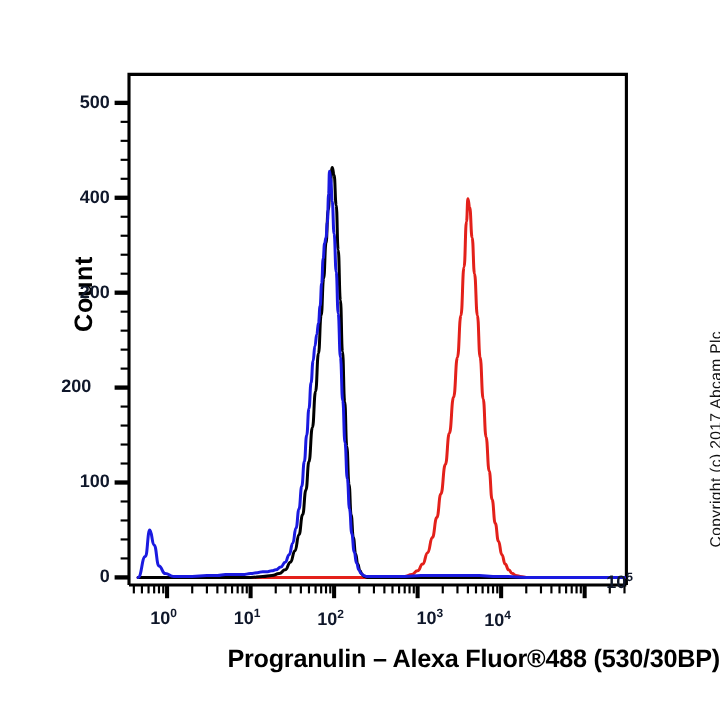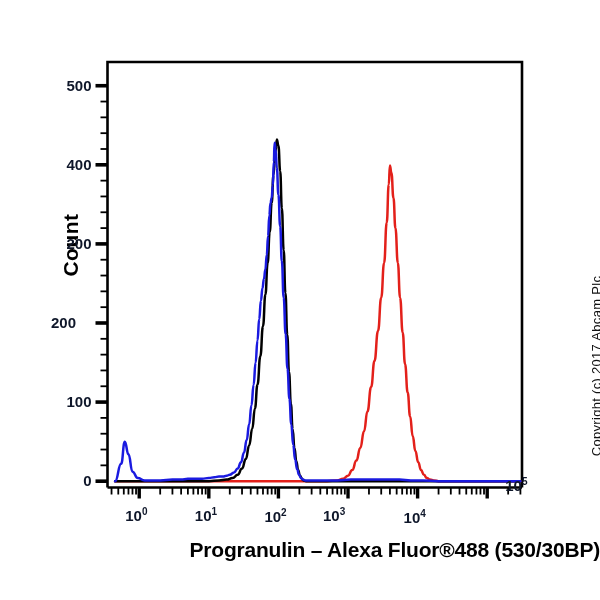--- a/index.html
+++ b/index.html
@@ -173,21 +173,21 @@
     </g>
 </svg>
 
 <div class="axis-title-y">Count</div>
 <div class="plot-title">Progranulin – Alexa Fluor®488 (530/30BP)</div>
 <div class="copyright">Copyright (c) 2017 Abcam Plc</div>
 <div id="tick-labels">
     <div class="tick-label" style="left: 125.23px; top: 505.5px;">10<sup>0</sup></div>
     <div class="tick-label" style="left: 194.825px; top: 505.5px;">10<sup>1</sup></div>
     <div class="tick-label" style="left: 264.419px; top: 507px;">10<sup>2</sup></div>
-    <div class="tick-label" style="left: 323px; top: 505.5px; text-align: right;">10<sup>3</sup></div>
+    <div class="tick-label" style="left: 347px; top: 505.5px; text-align: right;">10<sup>3</sup></div>
     <div class="tick-label" style="left: 403.608px; top: 508px; text-align: center;">10<sup>4</sup></div>
     <div class="tick-label" style="left: 473.203px; top: 476px; margin-left: 32px;">10<sup>5</sup></div>
     <div class="tick-label ylab" style="left: 45.5px; width: 46px; top: 472.173px;">0</div>
     <div class="tick-label ylab" style="left: 45.5px; width: 46px; top: 393.084px;">100</div>
     <div class="tick-label ylab" style="left: 30px; width: 46px; top: 313.994px;">200</div>
     <div class="tick-label ylab" style="left: 45.5px; width: 46px; top: 234.905px;">200</div>
     <div class="tick-label ylab" style="left: 45.5px; width: 46px; top: 155.816px;">400</div>
     <div class="tick-label ylab" style="left: 45.5px; width: 46px; top: 76.7268px;">500</div>
   </div>
 

